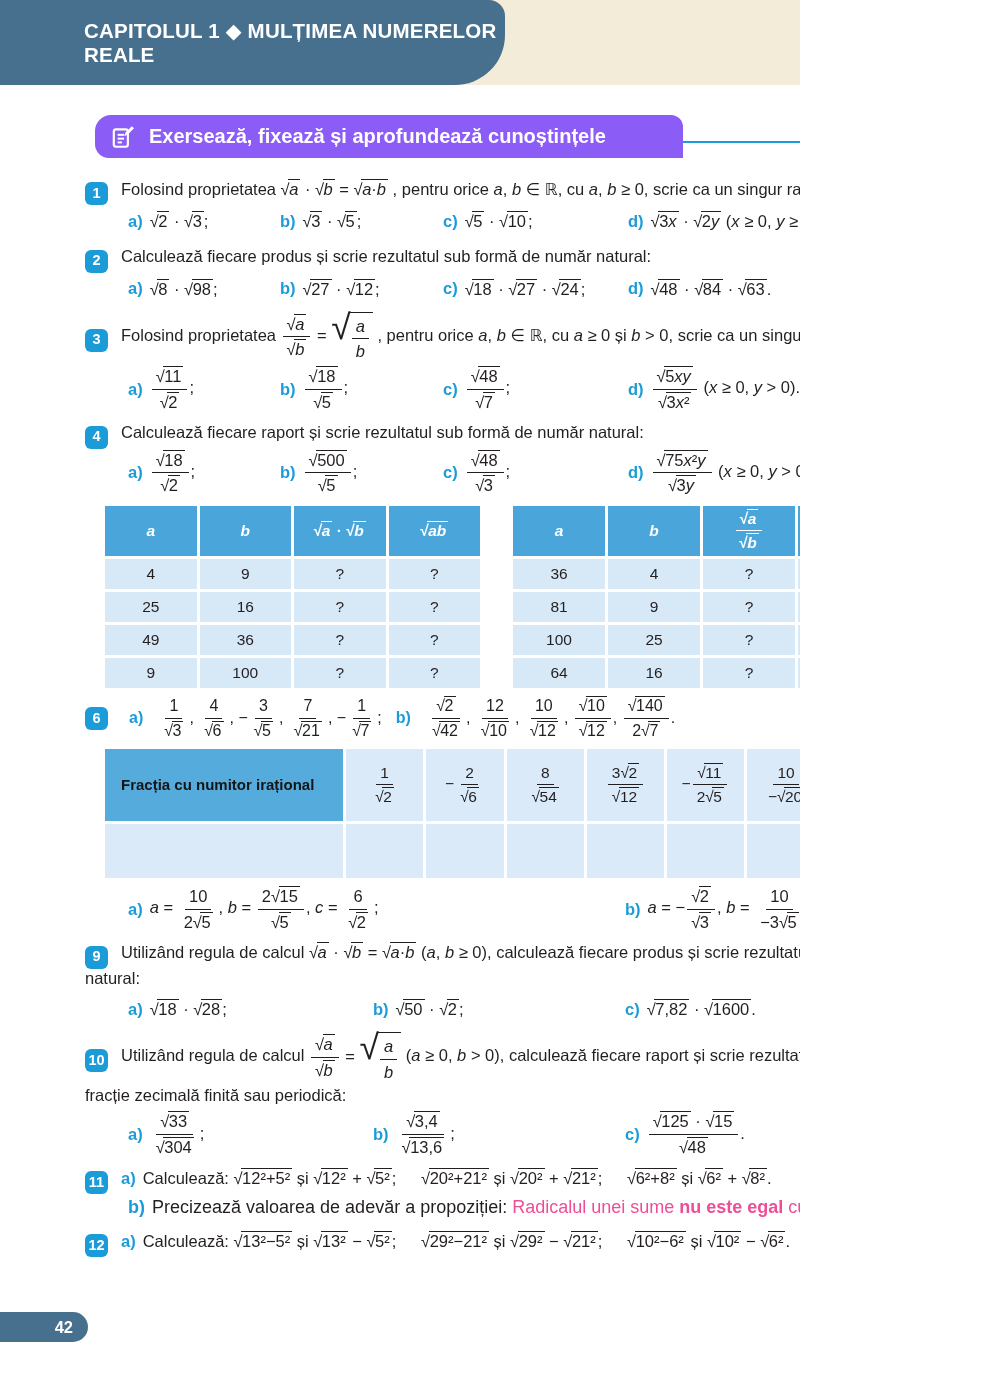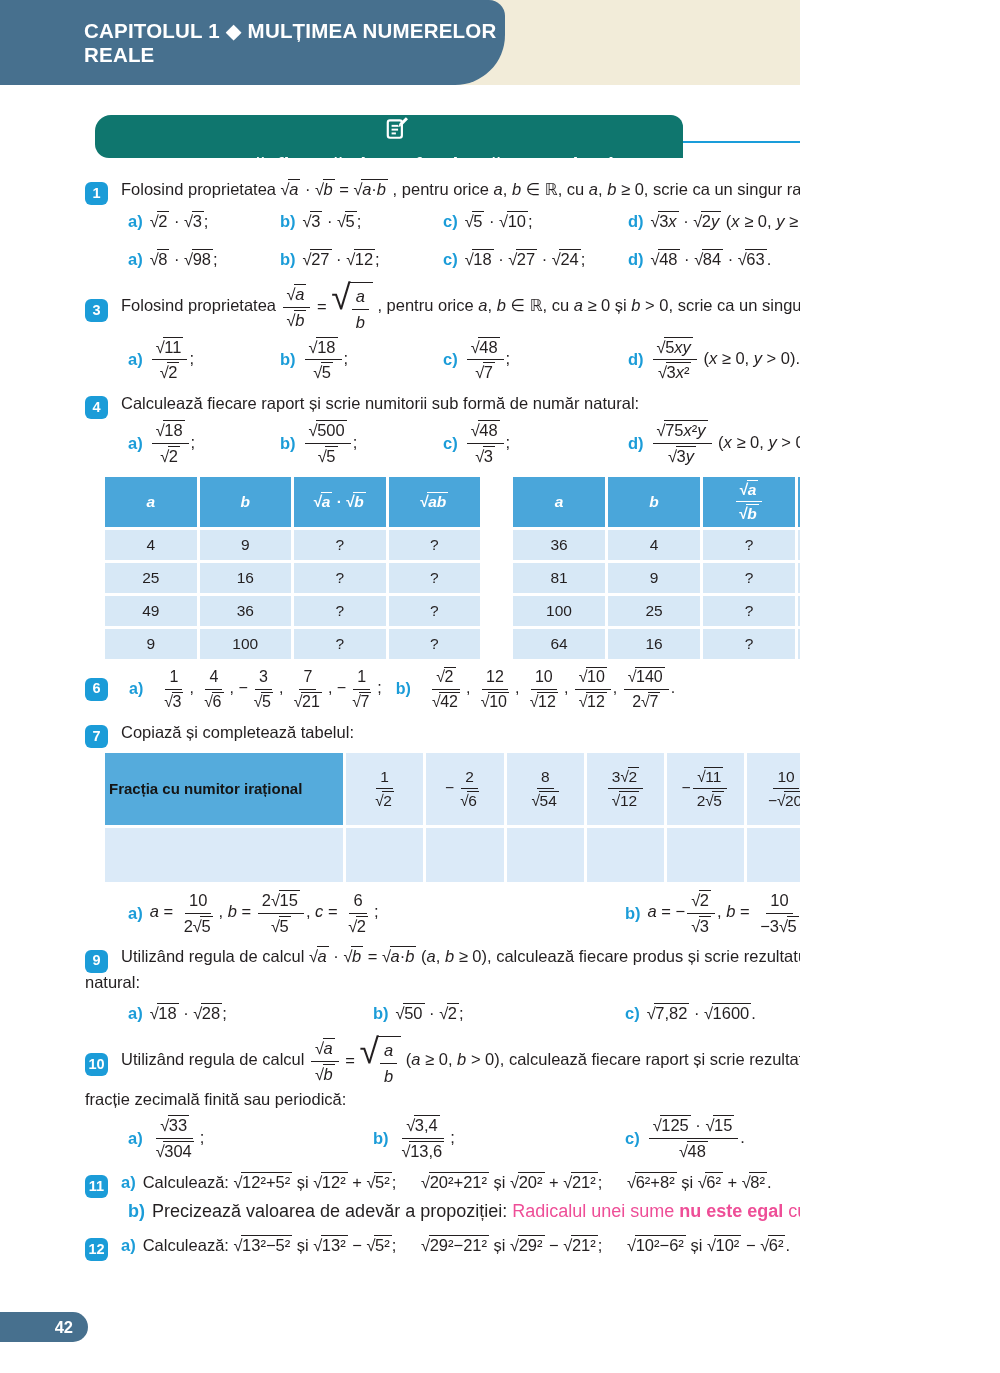--- a/index.html
+++ b/index.html
@@ -5,23 +5,23 @@
   html,body{margin:0;padding:0;}
   body{font-family:"Liberation Sans","DejaVu Sans",sans-serif;color:#231f20;background:#fff;}
   .page{position:relative;width:800px;height:1373px;overflow:hidden;background:#fff;}
   .topstrip{position:absolute;top:0;left:0;width:1000px;height:85px;background:#f2ecd9;}
   .chapter{position:absolute;top:0;left:0;width:505px;height:85px;background:#47708e;
     border-radius:0 16px 50px 0;color:#fff;display:flex;align-items:center;
     padding-left:84px;box-sizing:border-box;font-size:20.5px;font-weight:700;letter-spacing:.2px;}
   .content{position:absolute;top:85px;left:85px;width:878px;}
   .curve{position:absolute;top:56px;left:350px;width:470px;height:38px;
     border-top:2.5px solid #1a9dda;border-right:2.5px solid #1a9dda;border-top-right-radius:30px;}
-  .banner{position:relative;z-index:2;margin:30px 0 0 10px;width:588px;height:43px;background:#0f766e;
+  .banner{position:relative;z-index:2;margin:30px 0 0 10px;width:588px;height:43px;background:#8b5cf6;
     border-radius:16px 12px 0 14px;display:flex;align-items:center;gap:13px;padding-left:15px;
-    box-sizing:border-box;color:#fff;font-size:20px;font-weight:700;flex-direction:column;}
+    box-sizing:border-box;color:#fff;font-size:20px;font-weight:700;}
   .exwrap{position:relative;z-index:1;padding-top:11px;}
   .ex{margin-top:8px;}
   .ex-head{line-height:1.5;font-size:16.5px;}
   .badge{display:inline-flex;align-items:center;justify-content:center;min-width:23px;height:23px;
     border-radius:6px;background:#1b9cd8;color:#fff;font-weight:700;font-size:14.5px;
     margin-right:13px;position:relative;top:3px;padding:0 2px;box-sizing:border-box;}
   .items{display:grid;margin-left:43px;margin-top:4px;font-size:16.5px;align-items:center;}
   .c4{grid-template-columns:152px 163px 185px auto;}
   .c3{grid-template-columns:245px 252px auto;}
   .c2{grid-template-columns:497px auto;}
@@ -41,21 +41,21 @@
   .sq.big>.rd{font-size:2.15em;line-height:.78;letter-spacing:-2px;transform:translateY(2px);}
   .sq.big>.ov{padding-top:3px;line-height:1.1;}
   
   .tables5{display:flex;gap:33px;margin:10px 0 2px 20px;}
   .t5{display:grid;grid-template-columns:repeat(4,1fr);gap:3px;}
   .t5a{width:375px;}.t5b{width:377px;}
   .th5{background:#4aa6da;color:#fff;font-weight:700;min-height:50px;display:flex;align-items:center;justify-content:center;font-size:15.5px;}
   .td5{background:#d7e8f6;min-height:30px;display:flex;align-items:center;justify-content:center;font-size:15.5px;}
   
   .t7{display:grid;grid-template-columns:238px repeat(7,1fr);gap:3px;margin:8px 0 2px 20px;width:800px;font-size:15.5px;}
-  .lbl7{background:#55abdc;font-weight:700;display:flex;align-items:center;padding:0 8px 0 4px;color:#151515;font-size:15px;}
+  .lbl7{background:#55abdc;font-weight:700;display:flex;align-items:center;padding:0 8px 0 16px;color:#151515;font-size:15px;}
   .td7{background:#dbeaf8;display:flex;align-items:center;justify-content:center;}
   .r1{min-height:72px;}
   .r2{min-height:54px;}
   
   .ex6{display:flex;align-items:center;gap:8px;font-size:16px;white-space:nowrap;}
   .ex6 .badge{top:0;flex:0 0 auto;}
   .pink{color:#ee4e97;}
   .pinkb{color:#ee4e97;font-weight:700;}
   .pagenum{position:absolute;left:0;top:1312px;width:88px;height:30px;background:#47708e;
     border-radius:0 15px 15px 0;color:#fff;font-weight:700;font-size:16.5px;
@@ -107,20 +107,21 @@
               <span><span class="m"><span class="sq"><span class="rd">√</span><span class="ov">5</span></span> · <span class="sq"><span class="rd">√</span><span class="ov">10</span></span>;</span></span>
             </span>
           <span class="it">
               <b class="lab">d)</b>
               <span><span class="m"><span class="sq"><span class="rd">√</span><span class="ov">3<i>x</i></span></span> · <span class="sq"><span class="rd">√</span><span class="ov">2<i>y</i></span></span> (<i>x</i> ≥ 0, <i>y</i> ≥ 0).</span></span>
             </span>
         </div>
       </div>
 
       <div class="ex">
+        <div class="ex-head"><span class="badge">2</span><span>Calculează fiecare produs și scrie rezultatul sub formă de număr natural:</span></div>
         <div class="items c4">
           <span class="it">
               <b class="lab">a)</b>
               <span><span class="m"><span class="sq"><span class="rd">√</span><span class="ov">8</span></span> · <span class="sq"><span class="rd">√</span><span class="ov">98</span></span>;</span></span>
             </span>
           <span class="it">
               <b class="lab">b)</b>
               <span><span class="m"><span class="sq"><span class="rd">√</span><span class="ov">27</span></span> · <span class="sq"><span class="rd">√</span><span class="ov">12</span></span>;</span></span>
             </span>
           <span class="it">
@@ -171,21 +172,21 @@
               <b class="lab">d)</b>
               <span><span class="m"><span class="fr">
                     <span class="nu"><span class="sq"><span class="rd">√</span><span class="ov">5<i>x</i><i>y</i></span></span></span>
                     <span class="de"><span class="sq"><span class="rd">√</span><span class="ov">3<i>x</i>²</span></span></span>
                   </span> (<i>x</i> ≥ 0, <i>y</i> &gt; 0).</span></span>
             </span>
         </div>
       </div>
 
       <div class="ex">
-        <div class="ex-head"><span class="badge">4</span><span>Calculează fiecare raport și scrie numitorii sub formă de număr natural:</span></div>
+        <div class="ex-head"><span class="badge">4</span><span>Calculează fiecare raport și scrie rezultatul sub formă de număr natural:</span></div>
         <div class="items c4">
           <span class="it">
               <b class="lab">a)</b>
               <span><span class="m"><span class="fr">
                     <span class="nu"><span class="sq"><span class="rd">√</span><span class="ov">18</span></span></span>
                     <span class="de"><span class="sq"><span class="rd">√</span><span class="ov">2</span></span></span>
                   </span>;</span></span>
             </span>
           <span class="it">
               <b class="lab">b)</b>
@@ -319,21 +320,20 @@
                   <span class="nu"><span class="sq"><span class="rd">√</span><span class="ov">10</span></span></span>
                   <span class="de"><span class="sq"><span class="rd">√</span><span class="ov">12</span></span></span>
                 </span>, <span class="fr">
                   <span class="nu"><span class="sq"><span class="rd">√</span><span class="ov">140</span></span></span>
                   <span class="de">2<span class="sq"><span class="rd">√</span><span class="ov">7</span></span></span>
                 </span>.</span></span>
         </div>
       </div>
 
       <div class="ex">
-        <div class="ex-head"><span class="badge">7</span><span>Copiază și completează tabelul:</span></div>
         <div class="t7">
             <div class="lbl7 r1">Fracția cu numitor irațional</div>
             <div class="td7 r1">
               <span class="m"><span class="fr">
                   <span class="nu">1</span>
                   <span class="de"><span class="sq"><span class="rd">√</span><span class="ov">2</span></span></span>
                 </span></span>
             </div>
             <div class="td7 r1">
               <span class="m">−<span class="fr">

